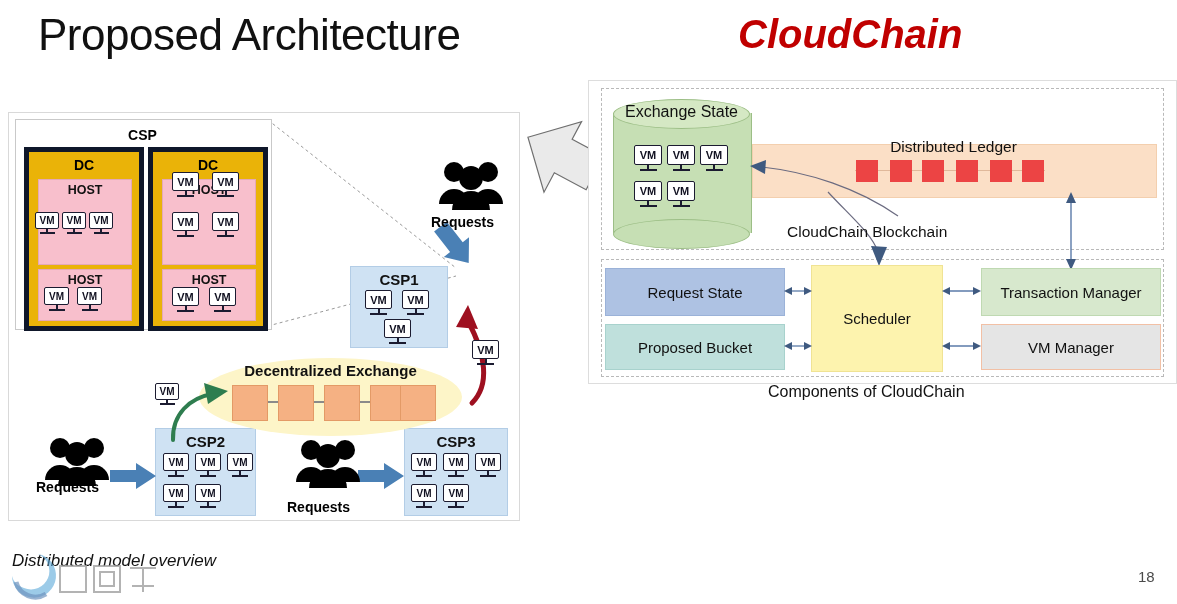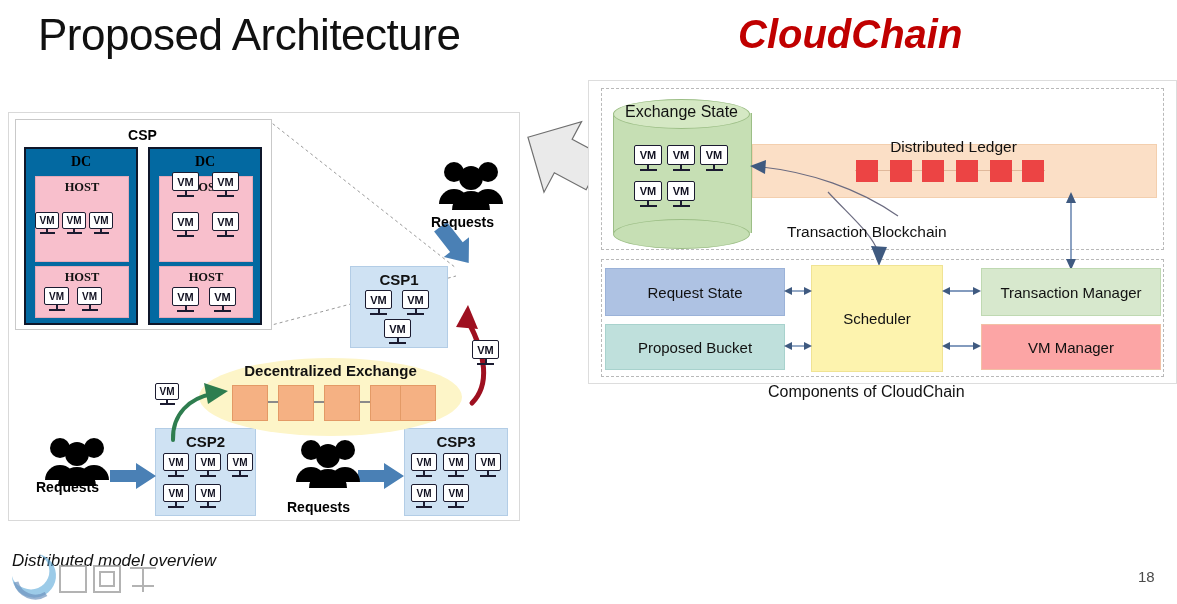--- a/index.html
+++ b/index.html
@@ -25,21 +25,21 @@
     left:8px;top:112px;width:510px;height:407px;
     border:1px solid #d9d9d9;background:#fff;
   }
   #csp-box{
     left:15px;top:119px;width:255px;height:209px;
     border:1px solid #c9c9c9;background:#fff;
   }
   #csp-label{left:15px;top:127px;width:255px;text-align:center;
     font-size:14px;font-weight:bold;}
   .dc-box{
-    border:2px solid #0f172a;background:#0369a1;font-family:Liberation Serif, serif;
+    border:5px solid #0f172a;background:#eab308;
   }
   .dc-label{
     width:100%;text-align:center;font-size:14px;font-weight:bold;
     margin-top:5px;
   }
   .host-box{
     position:absolute;background:#f8bfcc;border:1px solid #e4a9b8;
   }
   .host-label{
     width:100%;text-align:center;font-size:12.5px;font-weight:bold;
@@ -116,21 +116,21 @@
   #led-line{left:855px;top:170px;width:190px;height:1px;background:#e0b89a;}
   #blockchain-label{left:787px;top:223px;font-size:15.5px;color:#111;}
 
   
   .comp{position:absolute;display:flex;align-items:center;justify-content:center;
     font-size:15px;color:#111;text-align:center;}
   #c-queue{left:605px;top:268px;width:178px;height:46px;background:#aec2e3;border:1px solid #9bb2d8;}
   #c-bucket{left:605px;top:324px;width:178px;height:44px;background:#bfe0dc;border:1px solid #a8d2cd;}
   #c-sched{left:811px;top:265px;width:130px;height:105px;background:#fdf3ae;border:1px solid #f0e394;}
   #c-tm{left:981px;top:268px;width:178px;height:46px;background:#d7e8cd;border:1px solid #bfd9b2;}
-  #c-vmm{left:981px;top:324px;width:178px;height:44px;background:#fca5a5;border:1px solid #f2c0a5;}
+  #c-vmm{left:981px;top:324px;width:178px;height:44px;background:#e5e5e5;border:1px solid #f2c0a5;}
   #comp-caption{left:768px;top:383px;font-size:16px;color:#111;}
 
   
   #caption{left:12px;top:551px;font-size:17px;font-style:italic;color:#111;
     white-space:nowrap;}
   #page-no{left:1138px;top:568px;font-size:15px;color:#4a4a4a;}
   #watermark{left:2px;top:546px;width:180px;height:58px;opacity:.75;}
 
   svg{overflow:visible;}
 </style>
@@ -279,21 +279,21 @@
   <path d="M8,2 C 30,26 52,44 58,62" stroke="#6b6b80" stroke-width="1.2" fill="none"></path>
   <polygon points="59,76 51,56 67,57" fill="#3f5a80"></polygon>
 </svg>
 
 <svg class="abs" style="left:1063px;top:192px;" width="16" height="80">
   <line x1="8" y1="6" x2="8" y2="72" stroke="#5a7aa8" stroke-width="1.4"></line>
   <polygon points="8,0 13,11 3,11" fill="#3f5a80"></polygon>
   <polygon points="8,78 13,67 3,67" fill="#3f5a80"></polygon>
 </svg>
 
-<div class="abs" id="blockchain-label">Transaction Blockchain</div>
+<div class="abs" id="blockchain-label">CloudChain Blockchain</div>
 
 <div class="comp" id="c-queue">
   <span>Request State</span>
 </div>
 <div class="comp" id="c-bucket">
   <span>Proposed Bucket</span>
 </div>
 <div class="comp" id="c-sched">
   <span>Scheduler</span>
 </div>

